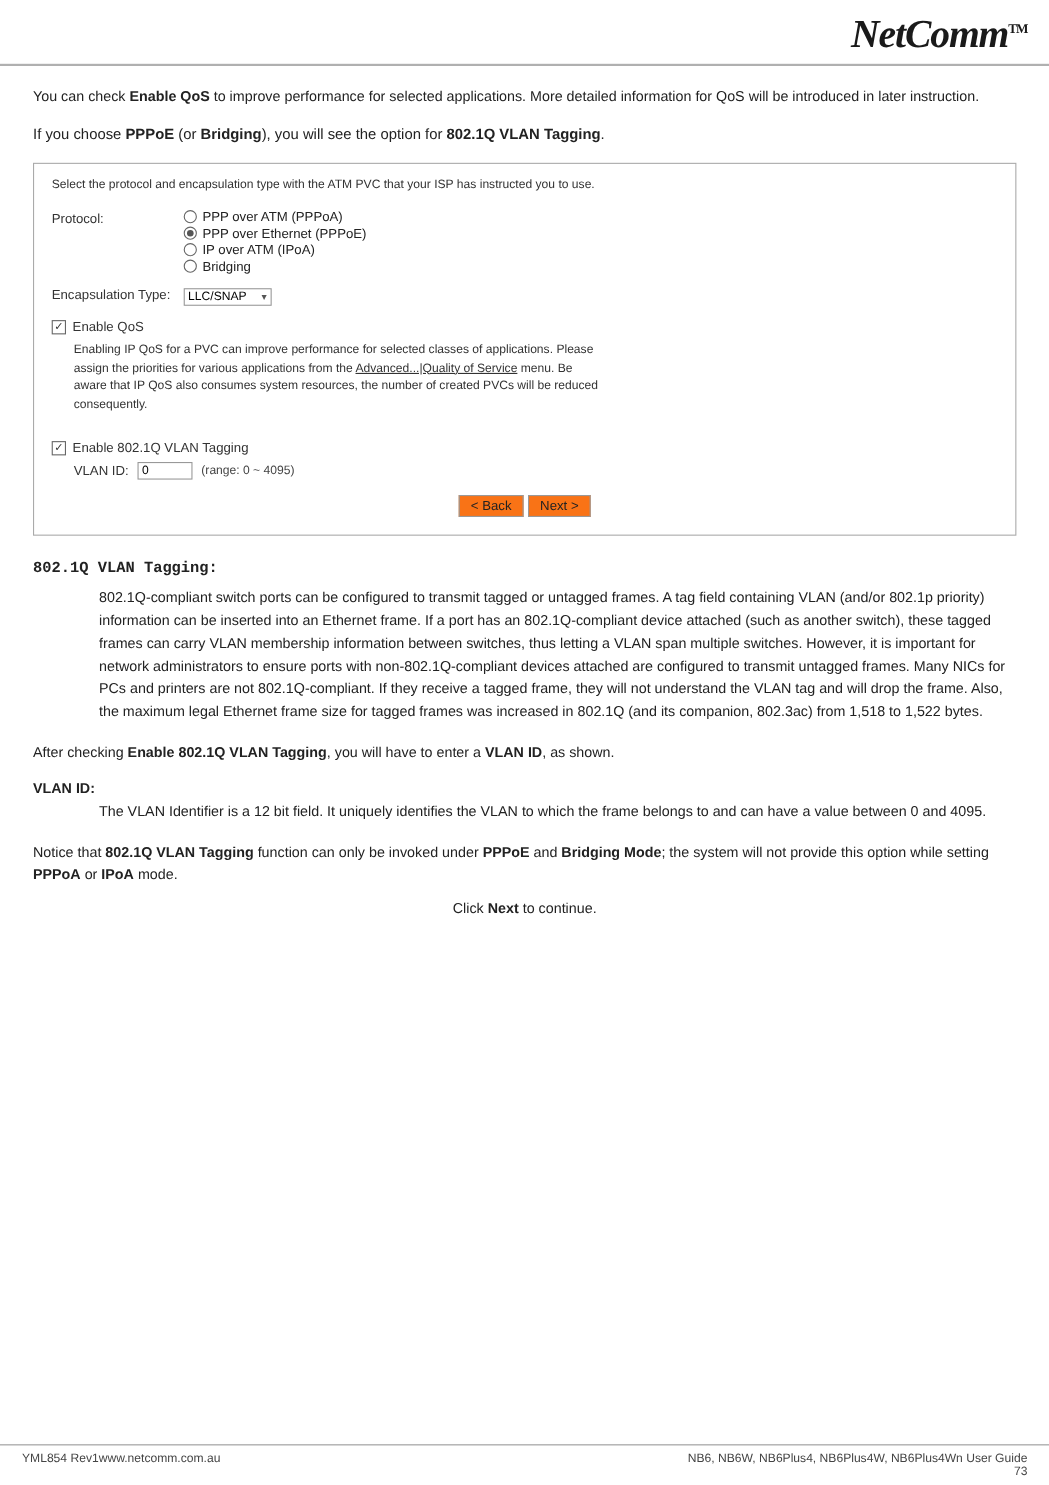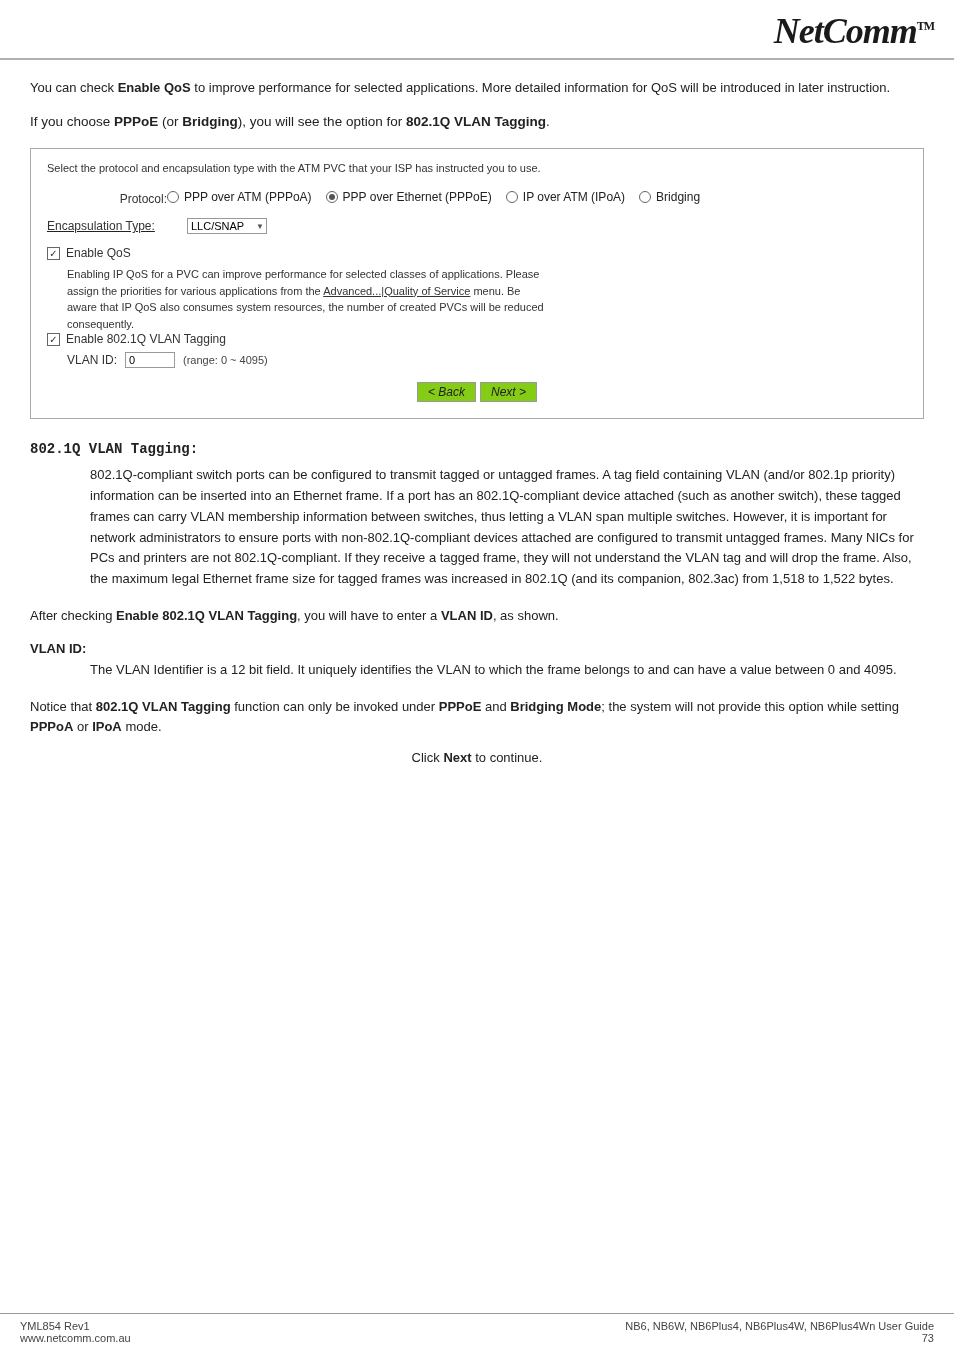--- a/index.html
+++ b/index.html
@@ -70,33 +70,32 @@
     .config-desc {
       font-size: 11px;
       color: #333;
       margin-bottom: 14px;
       line-height: 1.4;
     }
     .protocol-row {
       display: flex;
       align-items: flex-start;
       margin-bottom: 12px;
-      text-align: right;
     }
     .label-col {
       width: 120px;
       font-size: 12px;
       color: #333;
       padding-top: 2px;
       flex-shrink: 0;
     }
     .options-col {
       display: flex;
-      flex-direction: row;
-      gap: 14px;
+      flex-direction: column;
+      gap: 1px;
     }
     .radio-item {
       display: flex;
       align-items: center;
       gap: 5px;
       font-size: 12px;
     }
     .radio-circle {
       width: 12px;
       height: 12px;
@@ -113,24 +112,23 @@
     }
     .radio-circle.selected::after {
       content: '';
       width: 6px;
       height: 6px;
       border-radius: 50%;
       background: #555;
     }
     .encap-row {
       display: flex;
-      align-items: center;
+      align-items: flex-start;
       margin-bottom: 12px;
-      gap: 20px;
-      text-decoration: underline;
+      gap: 0;
     }
     .encap-label {
       width: 120px;
       font-size: 12px;
       color: #333;
       flex-shrink: 0;
     }
     .select-box {
       font-size: 11px;
       border: 1px solid #999;
@@ -181,21 +179,21 @@
     }
     .qos-label {
       font-size: 12px;
       color: #333;
     }
     .qos-desc {
       margin-left: 20px;
       font-size: 11px;
       color: #333;
       line-height: 1.5;
-      margin-bottom: 0;
+      margin-bottom: 24px;
       max-width: 480px;
     }
     .qos-desc a {
       color: #333;
       text-decoration: underline;
     }
     .vlan-section {
       margin-bottom: 10px;
     }
     .vlan-id-row {
@@ -222,24 +220,23 @@
     .buttons-row {
       display: flex;
       justify-content: center;
       gap: 4px;
       margin-top: 14px;
     }
     .btn {
       font-size: 12px;
       padding: 2px 10px;
       border: 1px solid #999;
-      background: #84cc16;
+      background: #f97316;
       cursor: pointer;
       color: #222;
-      font-style: italic;
     }
     
     .section-heading {
       font-size: 14px;
       font-weight: bold;
       margin-bottom: 8px;
       margin-top: 4px;
       font-family: Liberation Mono, monospace;
     }
     .section-body {
@@ -288,21 +285,21 @@
       bottom: 0;
       left: 0;
       right: 0;
       border-top: 1px solid #999;
       display: flex;
       justify-content: space-between;
       padding: 6px 20px;
       font-size: 11px;
       color: #444;
     }
-    .footer-left { display: flex; flex-direction: column; }
+    .footer-left { display: flex; flex-direction: row; }
     .footer-right { display: flex; flex-direction: column; align-items: flex-end; }
   </style>
 </head>
 <body>
 
 <div class="page-wrapper">
 
   <div class="header">
     <div>
       <span class="logo-text">

